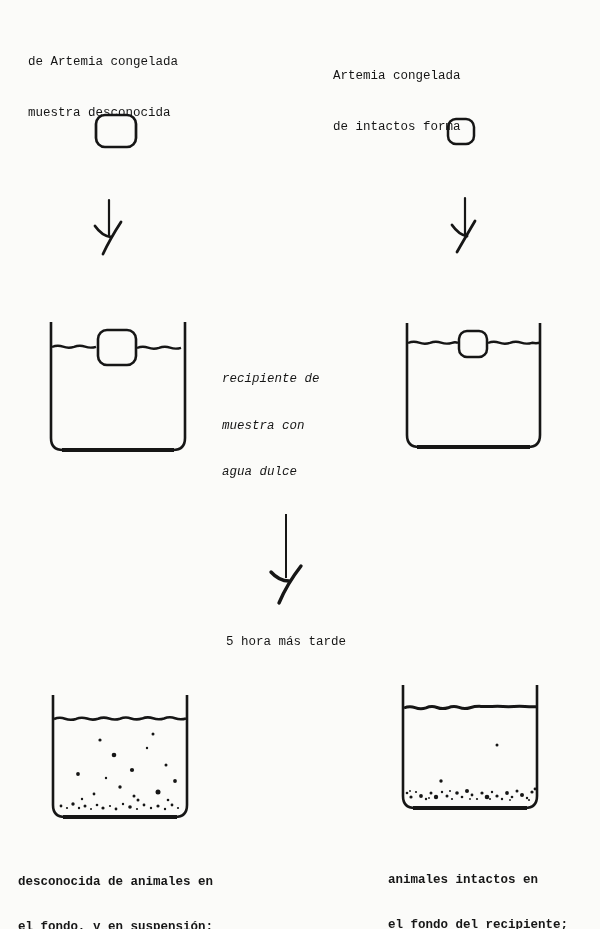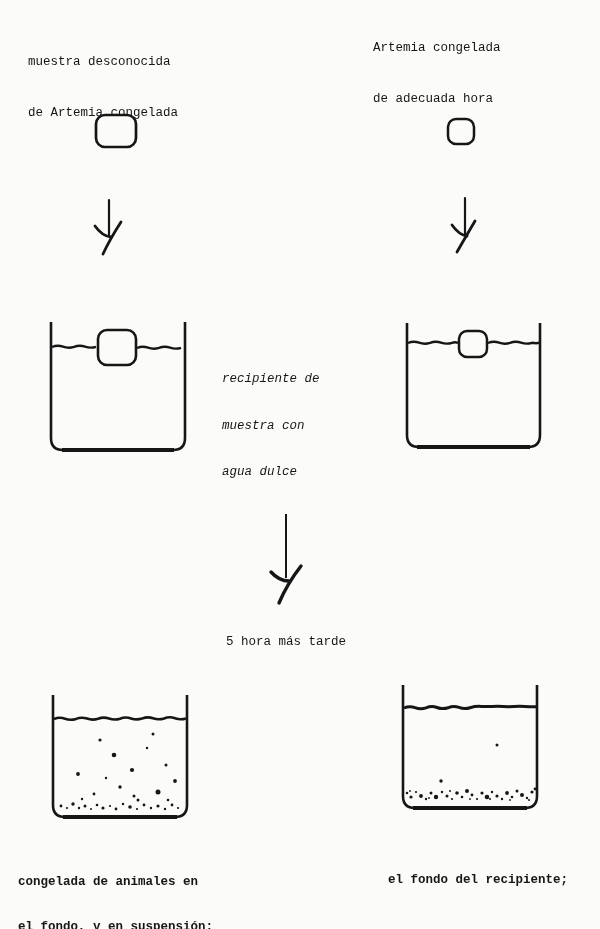--- a/index.html
+++ b/index.html
@@ -20,26 +20,26 @@
   .txt.bold{font-weight:bold;line-height:15px;}
   .abs{position:absolute;}
   svg{display:block;color:var(--ink);}
 </style>
 </head>
 <body>
 
 <div class="stage">
 
   <div class="txt" style="left:28px;top:20px;">
+    <div>de Artemia congelada</div>
     <div>muestra desconocida</div>
-    <div>de Artemia congelada</div>
   </div>
-  <div class="txt" style="left:333px;top:6px;margin-left:40px;">
+  <div class="txt" style="left:333px;top:34px;">
     <div>Artemia congelada</div>
-    <div>de adecuada hora</div>
+    <div>de intactos forma</div>
   </div>
 
   <svg class="abs" style="left:93px;top:112px;" width="46" height="38" viewBox="0 0 46 38">
     <rect x="3" y="3" width="40" height="32" rx="9" fill="none" stroke="currentColor" stroke-width="2.7"></rect>
   </svg>
   <svg class="abs" style="left:445px;top:116px;" width="32" height="31" viewBox="0 0 32 31">
     <rect x="3" y="3" width="26" height="25" rx="8" fill="none" stroke="currentColor" stroke-width="2.5"></rect>
   </svg>
 
   <svg class="abs" style="left:88px;top:198px;" width="40" height="58" viewBox="0 0 40 58">
@@ -168,23 +168,24 @@
         <circle cx="52" cy="112" r="1" fill="#161616"></circle>
         <circle cx="72" cy="120" r="0.9" fill="#161616"></circle>
         <circle cx="92" cy="120" r="1" fill="#161616"></circle>
         <circle cx="112" cy="121" r="0.9" fill="#161616"></circle>
         <circle cx="131" cy="121" r="1" fill="#161616"></circle>
         <circle cx="137" cy="110" r="1.4" fill="#161616"></circle>
       </g>
   </svg>
 
   <div class="txt bold" style="left:18px;top:845px;">
-    <div>congelada de animales en</div>
+    <div>desconocida de animales en</div>
     <div>el fondo, y en suspensión;</div>
     
     
   </div>
   <div class="txt bold" style="left:388px;top:843px;">
+    <div>animales intactos en</div>
     <div>el fondo del recipiente;</div>
     
   </div>
 
 </div>
 
 </body></html>

